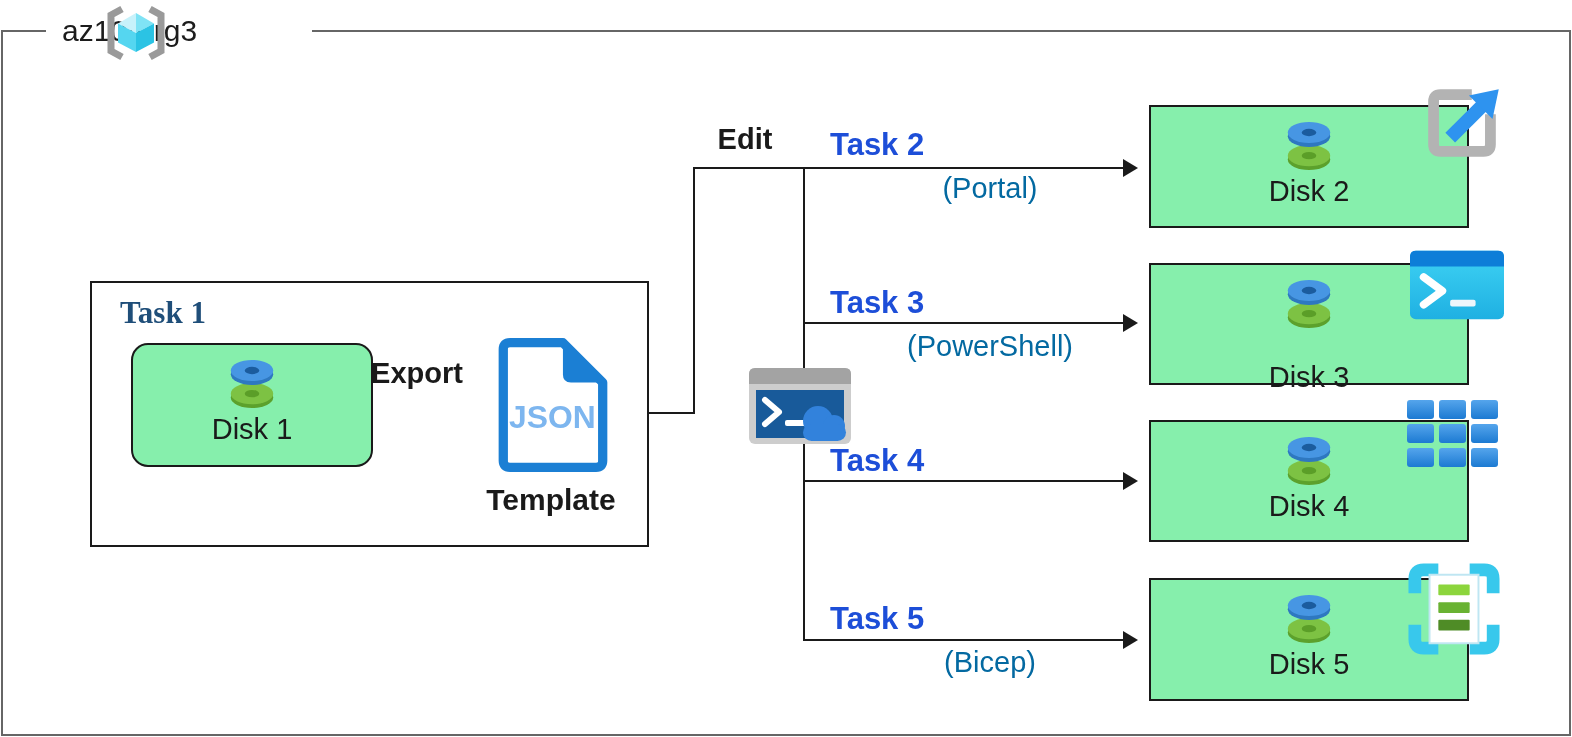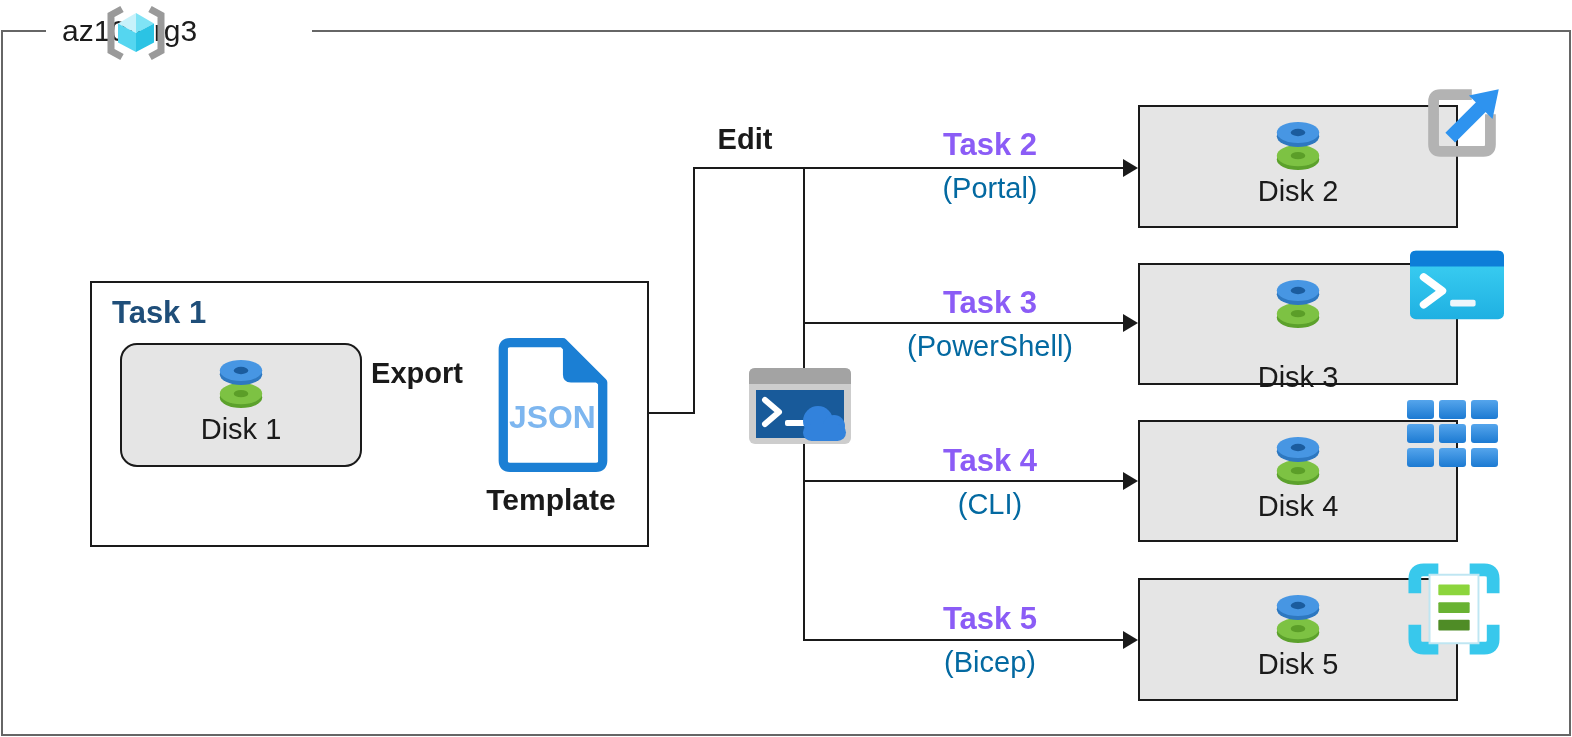--- a/index.html
+++ b/index.html
@@ -11,32 +11,32 @@
   .outer-frame{position:absolute;left:1px;top:30px;width:1566px;height:702px;border:2px solid #666;z-index:1;}
   .rg-header{position:absolute;left:46px;top:0;width:266px;height:62px;background:#fff;z-index:2;display:flex;align-items:center;}
   .rg-label{font-size:30px;color:#1c1c1c;margin-left:16px;white-space:nowrap;}
   
   .line{position:absolute;background:#1a1a1a;z-index:1;}
   .lineh{height:2px;}
   .linev{width:2px;}
   .arrow-e{position:absolute;width:0;height:0;border-top:9px solid transparent;border-bottom:9px solid transparent;border-left:15px solid #1a1a1a;z-index:1;}
   
   .group-box{position:absolute;left:90px;top:281px;width:555px;height:262px;border:2px solid #1a1a1a;background:#fff;z-index:2;}
-  .group-title{position:absolute;left:20px;top:12px;font-size:31px;font-weight:bold;color:#1f4e79;}
-  .disk-box{position:absolute;background:#e5e5e5;border:2px solid #1a1a1a;display:flex;flex-direction:column;align-items:center;z-index:2;}
+  .group-title{position:absolute;left:28px;top:12px;font-size:31px;font-weight:bold;color:#1f4e79;font-family:Liberation Serif, serif;}
+  .disk-box{position:absolute;background:#86efac;border:2px solid #1a1a1a;display:flex;flex-direction:column;align-items:center;z-index:2;margin-left:11px;}
   .disk-box .disk-glyph{margin-top:12px;}
   .disk-label{font-size:29px;color:#1a1a1a;margin-top:2px;}
   .db-1{left:28px;top:60px;width:238px;height:120px;border-radius:17px;}
   .db-2{left:1138px;top:105px;width:316px;height:119px;}
   .db-3{left:1138px;top:263px;width:316px;height:118px;gap:28px;}
   .db-4{left:1138px;top:420px;width:316px;height:118px;}
   .db-5{left:1138px;top:578px;width:316px;height:119px;text-align:center;}
   
   .flabel{position:absolute;font-size:29px;color:#1a1a1a;text-align:center;z-index:2;font-weight:bold;}
-  .task-head{position:absolute;width:320px;left:830px;text-align:center;font-size:31px;font-weight:bold;color:#8b5cf6;z-index:2;}
+  .task-head{position:absolute;width:320px;left:830px;text-align:left;font-size:31px;font-weight:bold;color:#1d4ed8;z-index:2;}
   .task-method{position:absolute;width:320px;left:830px;text-align:center;font-size:29px;color:#0369a1;z-index:2;}
   .t2h{top:127px;} .t2m{top:172px;}
   .t3h{top:285px;} .t3m{top:330px;}
   .t4h{top:443px;} .t4m{top:488px;}
   .t5h{top:601px;} .t5m{top:646px;}
   
   .icon{position:absolute;z-index:3;}
   .ic-rg{left:52px;top:2px;}
   .ic-json{left:494px;top:337px;z-index:2;}
   .ic-cloudshell{left:748px;top:367px;}
@@ -110,21 +110,20 @@
   <div class="line lineh" style="left:803px;top:480px;width:321px;"></div>
   <div class="arrow-e" style="left:1123px;top:472px;"></div>
   <div class="line lineh" style="left:803px;top:639px;width:321px;"></div>
   <div class="arrow-e" style="left:1123px;top:631px;"></div>
 
   <div class="task-head t2h">Task 2</div>
   <div class="task-method t2m">(Portal)</div>
   <div class="task-head t3h">Task 3</div>
   <div class="task-method t3m">(PowerShell)</div>
   <div class="task-head t4h">Task 4</div>
-  <div class="task-method t4m">(CLI)</div>
   <div class="task-head t5h">Task 5</div>
   <div class="task-method t5m">(Bicep)</div>
 
   <span class="icon ic-cloudshell">
     <svg width="104" height="78" viewBox="0 0 104 78">
       <rect x="1" y="1" width="102" height="76" rx="6" fill="#cdcdcd"></rect>
       <path d="M1 7 Q1 1 7 1 H97 Q103 1 103 7 V17 H1 Z" fill="#a3a3a3"></path>
       <rect x="8" y="23" width="88" height="48" fill="#185a9a"></rect>
       <polyline points="17,33 31,45 17,57" fill="none" stroke="#ffffff" stroke-width="6" stroke-linecap="round" stroke-linejoin="round"></polyline>
       <rect x="37" y="53" width="23" height="6" rx="2" fill="#ffffff"></rect>

